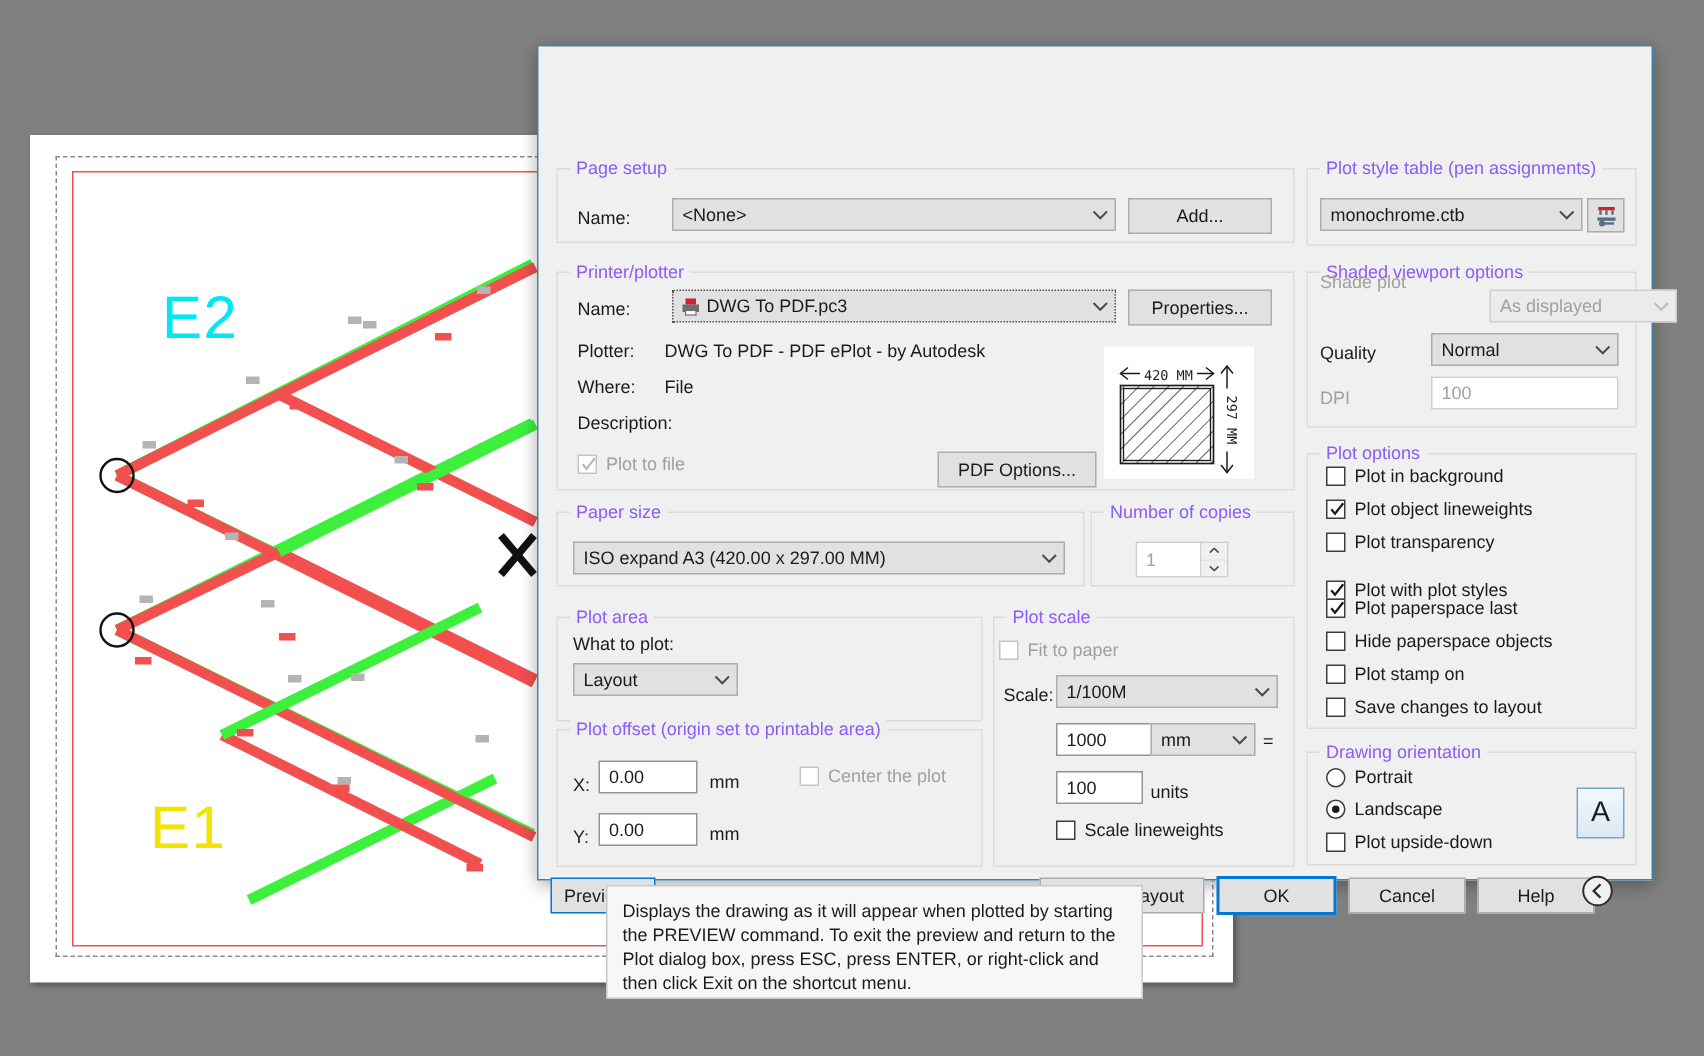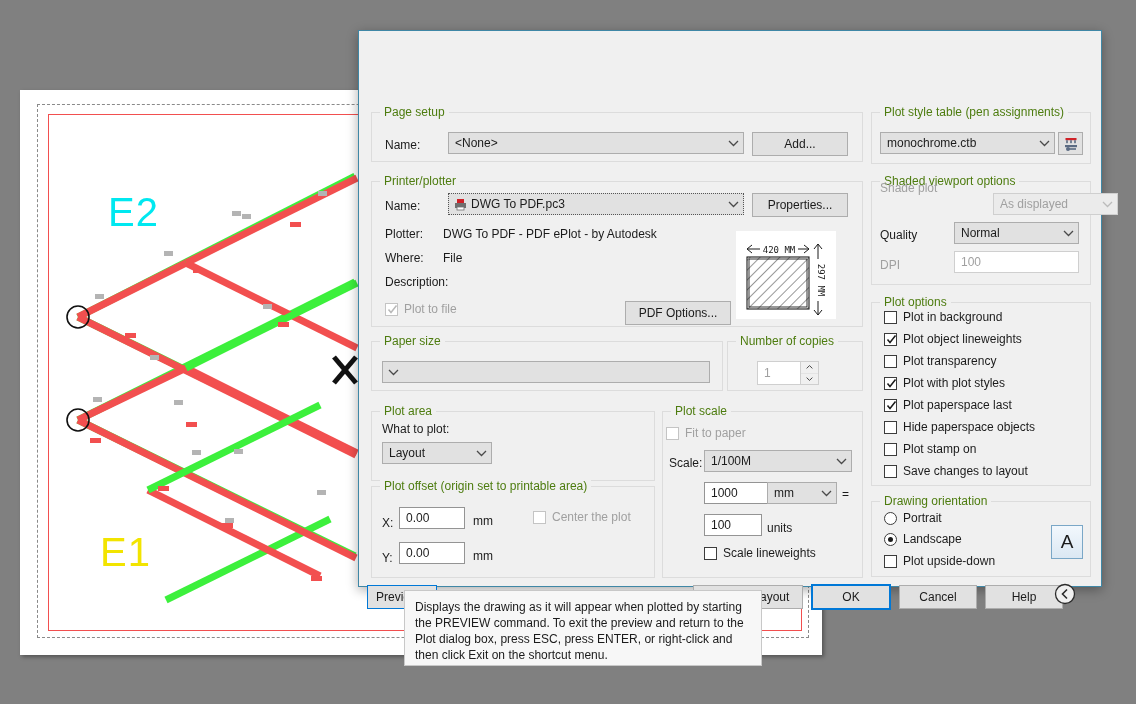--- a/index.html
+++ b/index.html
@@ -47,21 +47,21 @@
     position:absolute;right:0;top:0;width:46px;height:33px;
     display:flex;align-items:center;justify-content:center;cursor:default;
   }
   #dlg-close svg{display:block;}
   #dlg-body{position:absolute;left:0;top:33px;width:742px;height:522px;}
 
   
   .grp{position:absolute;border:1px solid #dcdcdc;}
   .grp > .grp-title{
     position:absolute;top:-8px;left:8px;background:#f0f0f0;
-    padding:0 4px;font-size:12px;color:#4d7c0f;white-space:nowrap;
+    padding:0 4px;font-size:12px;color:#8b5cf6;white-space:nowrap;
   }
   .lbl{position:absolute;font-size:12px;color:#1b1b1b;white-space:nowrap;}
   .lbl.dim{color:#a0a0a0;}
 
   
   .combo{
     position:absolute;height:22px;background:#e1e1e1;border:1px solid #adadad;
     box-sizing:border-box;display:flex;align-items:center;
   }
   .combo .cv{padding-left:6px;font-size:12px;color:#1b1b1b;flex:1;overflow:hidden;white-space:nowrap;}
@@ -293,20 +293,21 @@
         <polyline points="78,79 82,84 86,79" fill="none" stroke="#1b1b1b" stroke-width="1"></polyline>
         <rect x="76" y="28" width="12" height="42" fill="#ffffff"></rect>
         <text x="82" y="49" font-family="DejaVu Sans Mono, monospace" font-size="9" text-anchor="middle" fill="#1b1b1b" transform="rotate(90 82 49)">297 MM</text>
       </svg>
     </div>
 
     <div class="grp" style="left:12px;top:277px;width:350px;height:48px;">
       <span class="grp-title">Paper size</span>
     </div>
     <div class="combo" style="left:23px;top:297px;width:328px;">
+      <span class="cv">ISO expand A3 (420.00 x 297.00 MM)</span>
       <span class="arrow">
         <svg width="11" height="7" viewBox="0 0 11 7">
             <polyline points="1,1 5.5,5.5 10,1" fill="none" stroke="#4a4a4a" stroke-width="1.3"></polyline>
           </svg>
       </span>
     </div>
 
     <div class="grp" style="left:368px;top:277px;width:134px;height:48px;">
       <span class="grp-title">Number of copies</span>
     </div>
@@ -455,21 +456,21 @@
         <svg width="11" height="11" viewBox="0 0 11 11">
             <polyline points="1.5,5.5 4,8.5 9.5,1.5" fill="none" stroke="#1b1b1b" stroke-width="1.5"></polyline>
           </svg>
       </span>
       <span class="cbtext">Plot object lineweights</span>
     </div>
     <div class="cbrow" style="left:525px;top:290px;">
       <span class="cbbox"></span>
       <span class="cbtext">Plot transparency</span>
     </div>
-    <div class="cbrow" style="left:525px;top:312px;">
+    <div class="cbrow" style="left:525px;top:322px;">
       <span class="cbbox">
         <svg width="11" height="11" viewBox="0 0 11 11">
             <polyline points="1.5,5.5 4,8.5 9.5,1.5" fill="none" stroke="#1b1b1b" stroke-width="1.5"></polyline>
           </svg>
       </span>
       <span class="cbtext">Plot with plot styles</span>
     </div>
     <div class="cbrow" style="left:525px;top:334px;">
       <span class="cbbox">
         <svg width="11" height="11" viewBox="0 0 11 11">

